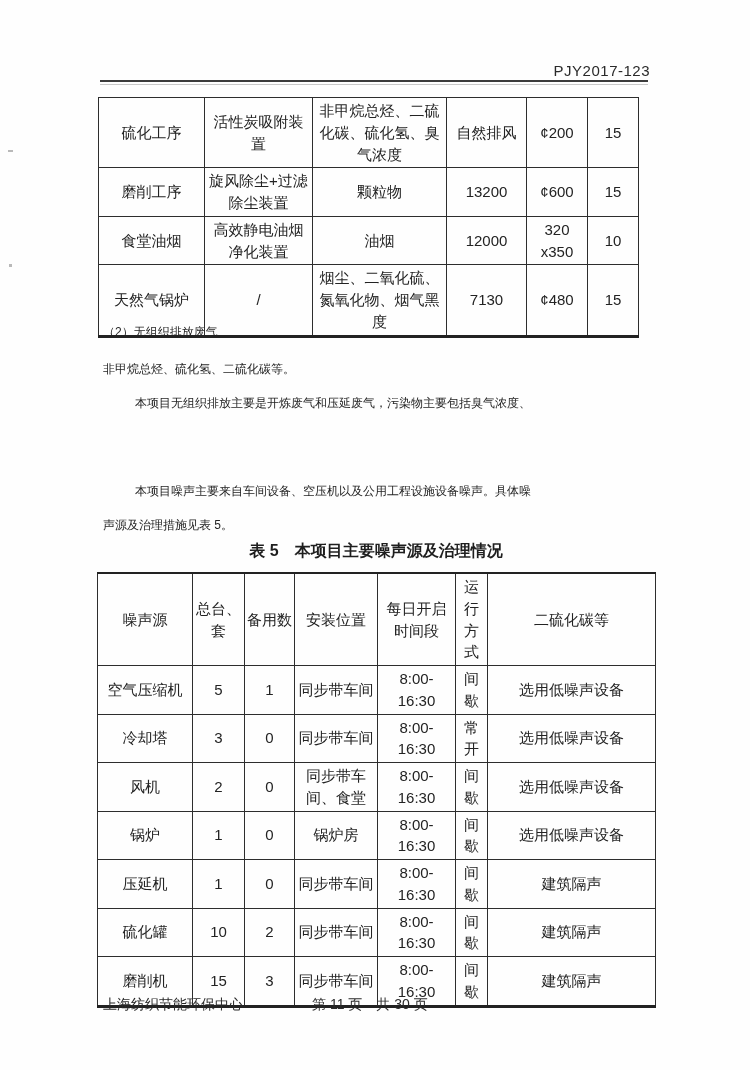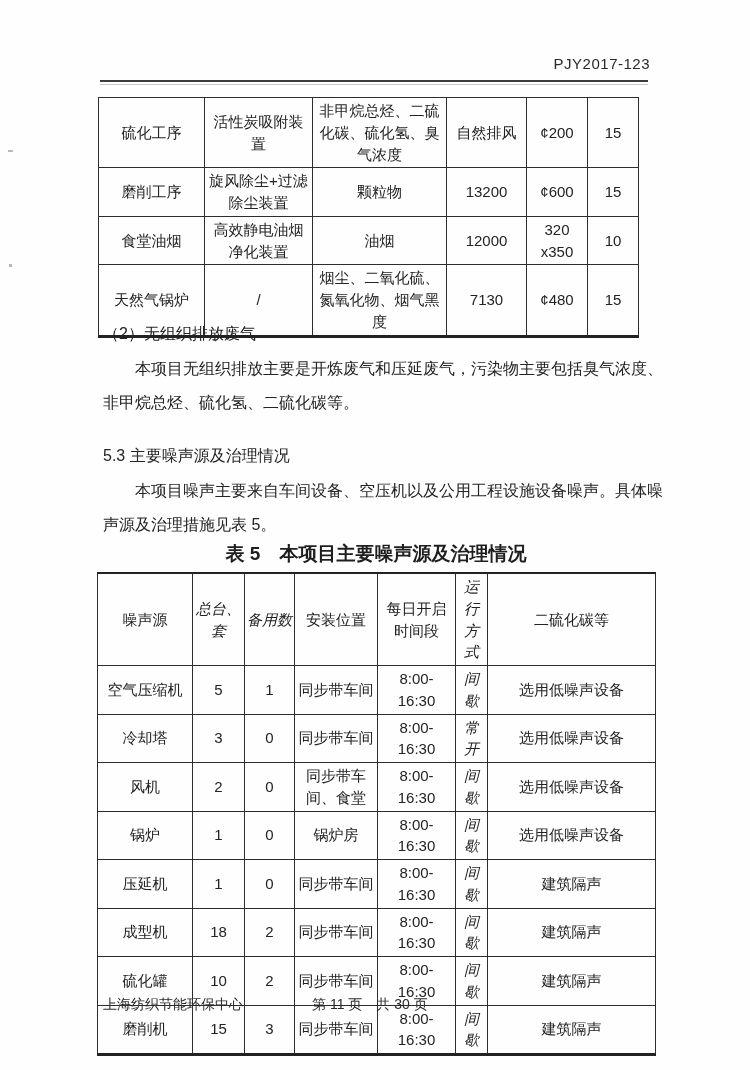--- a/index.html
+++ b/index.html
@@ -8,21 +8,21 @@
     background: #fdfdfc;
     font-family: "Liberation Sans", "DejaVu Sans", sans-serif;
     color: #222;
     position: relative;
     overflow: hidden;
   }
   .page { position: absolute; inset: 0; background: #fefefe; }
 
   
   .doc-number {
-    position: absolute; top: 55px; right: 100px;
+    position: absolute; top: 62px; right: 100px;
     font-size: 15px; letter-spacing: 0.5px; color: #2a2a2a;
   }
   .header-rule {
     position: absolute; top: 80px; left: 100px; width: 548px;
     height: 2px; background: #3c3c3c;
   }
   .header-rule-echo {
     position: absolute; top: 84px; left: 100px; width: 548px;
     height: 1px; background: #c9c9c9;
   }
@@ -57,33 +57,33 @@
   #noise-table tr.hdr { height: 40px; }
   #noise-table tr.r1 { height: 38px; }
   #noise-table tr.r2 { height: 38px; }
   #noise-table tr.r3 { height: 45px; }
   #noise-table tr.r4 { height: 37px; }
   #noise-table tr.r5 { height: 45px; }
   #noise-table tr.r6 { height: 37px; }
   #noise-table tr.r7 { height: 37px; }
   #noise-table tr.r8 { height: 37px; }
   #noise-table tr.r9 { height: 36px; }
-  #noise-table .tight { padding: 2px 1px; font-style: italic; }
-
-  
-  .textblock { position: absolute; left: 103px; width: 552px; font-size: 16px; color: #242424; }
+  #noise-table .tight { padding: 2px 1px; }
+
+  
+  .textblock { position: absolute; left: 103px; width: 552px; font-size: 12px; color: #242424; }
   .line { line-height: 34px; white-space: nowrap; }
   .indent { padding-left: 32px; }
   #item2-title { top: 324px; }
   #para1 { top: 352px; }
   #heading-53 { top: 446px; }
   #para2 { top: 474px; }
   #table5-caption {
     position: absolute; top: 541px; left: 97px; width: 558px;
-    text-align: center; font-size: 19px; font-weight: bold; color: #1e1e1e;
+    text-align: center; font-size: 16px; font-weight: bold; color: #1e1e1e;
   }
 
   
   .footer-org { position: absolute; top: 996px; left: 103px; font-size: 14px; color: #2a2a2a; }
   .footer-page { position: absolute; top: 996px; left: 312px; font-size: 14px; color: #2a2a2a; }
 
   
   .speck { position: absolute; background: #b9b9b9; }
   .speck1 { top: 150px; left: 8px; width: 5px; height: 2px; }
   .speck2 { top: 264px; left: 9px; width: 3px; height: 3px; }
@@ -137,25 +137,24 @@
         <td>烟尘、二氧化硫、氮氧化物、烟气黑度</td>
         <td>7130</td>
         <td>¢480</td>
         <td>15</td>
       </tr>
     </tbody>
   </table>
 
   <div class="textblock" id="item2-title">（2）无组织排放废气</div>
   <div class="textblock" id="para1">
+    <div class="line">非甲烷总烃、硫化氢、二硫化碳等。</div>
     <div class="line indent">本项目无组织排放主要是开炼废气和压延废气，污染物主要包括臭气浓度、</div>
-    <div class="line">非甲烷总烃、硫化氢、二硫化碳等。</div>
   </div>
 
-  <div class="textblock" id="heading-53">5.3 主要噪声源及治理情况</div>
   <div class="textblock" id="para2">
     <div class="line indent">本项目噪声主要来自车间设备、空压机以及公用工程设施设备噪声。具体噪</div>
     <div class="line">声源及治理措施见表 5。</div>
   </div>
 
   <div id="table5-caption">表 5　本项目主要噪声源及治理情况</div>
 
   <table id="noise-table">
     <colgroup>
       <col style="width:95px">
@@ -214,29 +213,20 @@
       </tr>
       <tr class="r6">
         <td>压延机</td>
         <td>1</td>
         <td>0</td>
         <td>同步带车间</td>
         <td>8:00-16:30</td>
         <td class="tight">间歇</td>
         <td>建筑隔声</td>
       </tr>
-      <tr class="r7">
-        <td>成型机</td>
-        <td>18</td>
-        <td>2</td>
-        <td>同步带车间</td>
-        <td>8:00-16:30</td>
-        <td class="tight">间歇</td>
-        <td>建筑隔声</td>
-      </tr>
       <tr class="r8">
         <td>硫化罐</td>
         <td>10</td>
         <td>2</td>
         <td>同步带车间</td>
         <td>8:00-16:30</td>
         <td class="tight">间歇</td>
         <td>建筑隔声</td>
       </tr>
       <tr class="r9">

